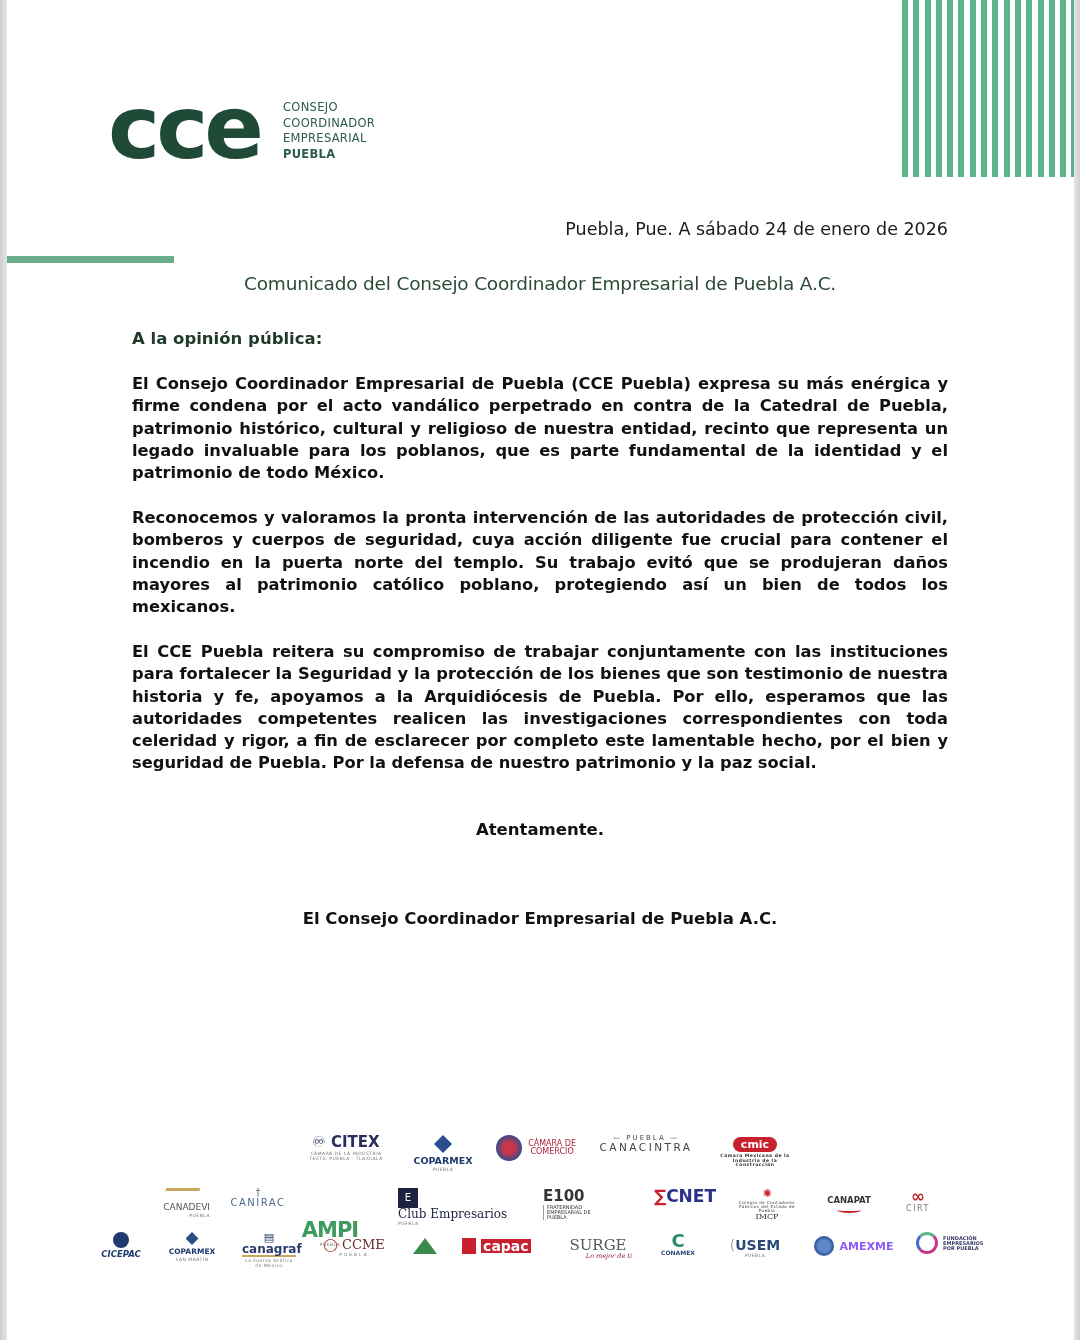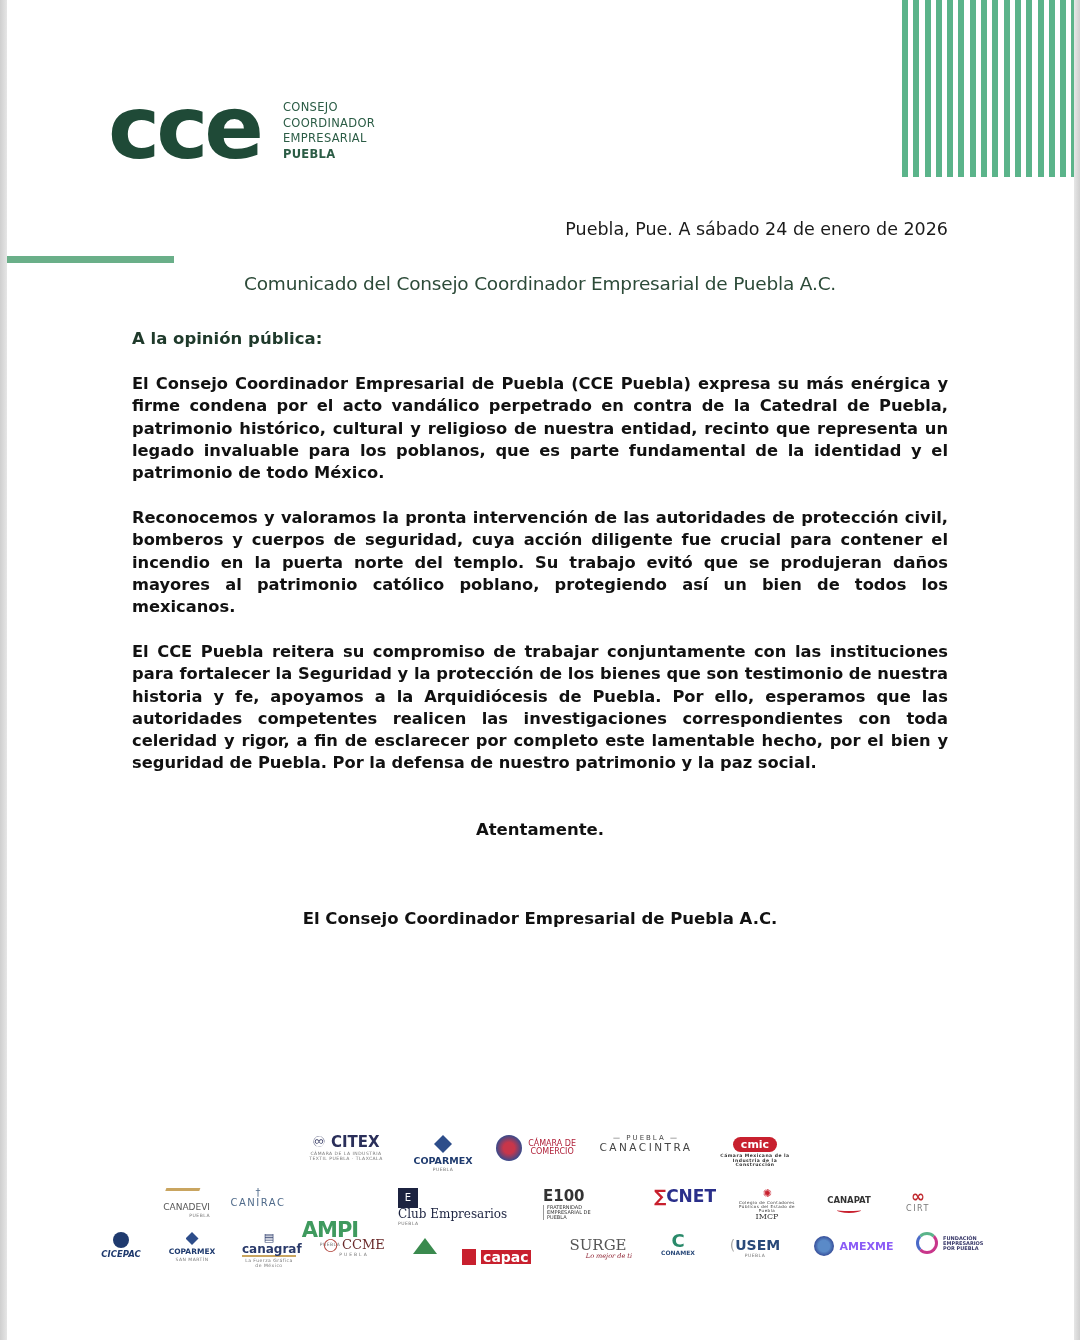--- a/index.html
+++ b/index.html
@@ -194,21 +194,21 @@
     <span class="main" style="font-size:12px; border-bottom:2px solid #c9a560;">canagraf</span>
     <span class="sub">La Fuerza Gráfica de México</span>
   </div>
   <div class="lg" style="left:320px; width:68px; color:#6a2a2a;">
     <span class="main" style="font-family:'DejaVu Serif',serif; font-size:13px; font-weight:normal; margin-top:6px;"><span style="color:#b0423a;">◯</span> <span>CCME</span></span>
     <span class="sub" style="letter-spacing:2px;">PUEBLA</span>
   </div>
   <div class="lg" style="left:408px; width:34px; color:#2a6a3a;">
     <span style="display:block; margin:6px auto 0; width:0; height:0; border-left:12px solid transparent; border-right:12px solid transparent; border-bottom:16px solid #3a8a4e;"></span>
   </div>
-  <div class="lg" style="left:462px; width:82px; text-align:left; color:#c8202e;margin-top:11px;">
+  <div class="lg" style="left:462px; width:82px; text-align:left; color:#c8202e;">
     <span style="display:inline-block; vertical-align:middle; width:14px; height:16px; background:#c8202e; margin-top:6px;"></span>
     <span class="main" style="display:inline-block; vertical-align:middle; font-size:14px; background:#c8202e; color:#fff; padding:0 2px; margin-top:6px;">capac</span>
   </div>
   <div class="lg" style="left:564px; width:68px; color:#555;">
     <span class="main" style="font-family:'DejaVu Serif',serif; font-size:15px; font-weight:normal; margin-top:6px;">SURGE</span>
     <span style="display:block; font-family:'DejaVu Serif',serif; font-size:6.5px; font-style:italic; color:#8a1a2a; text-align:right;">Lo mejor de ti</span>
   </div>
   <div class="lg" style="left:652px; width:52px; color:#2a8a6a;">
     <span style="display:block; font-size:18px; font-weight:bold;">C</span>
     <span class="main" style="font-size:6px; color:#2a4a7a;">CONAMEX</span>

